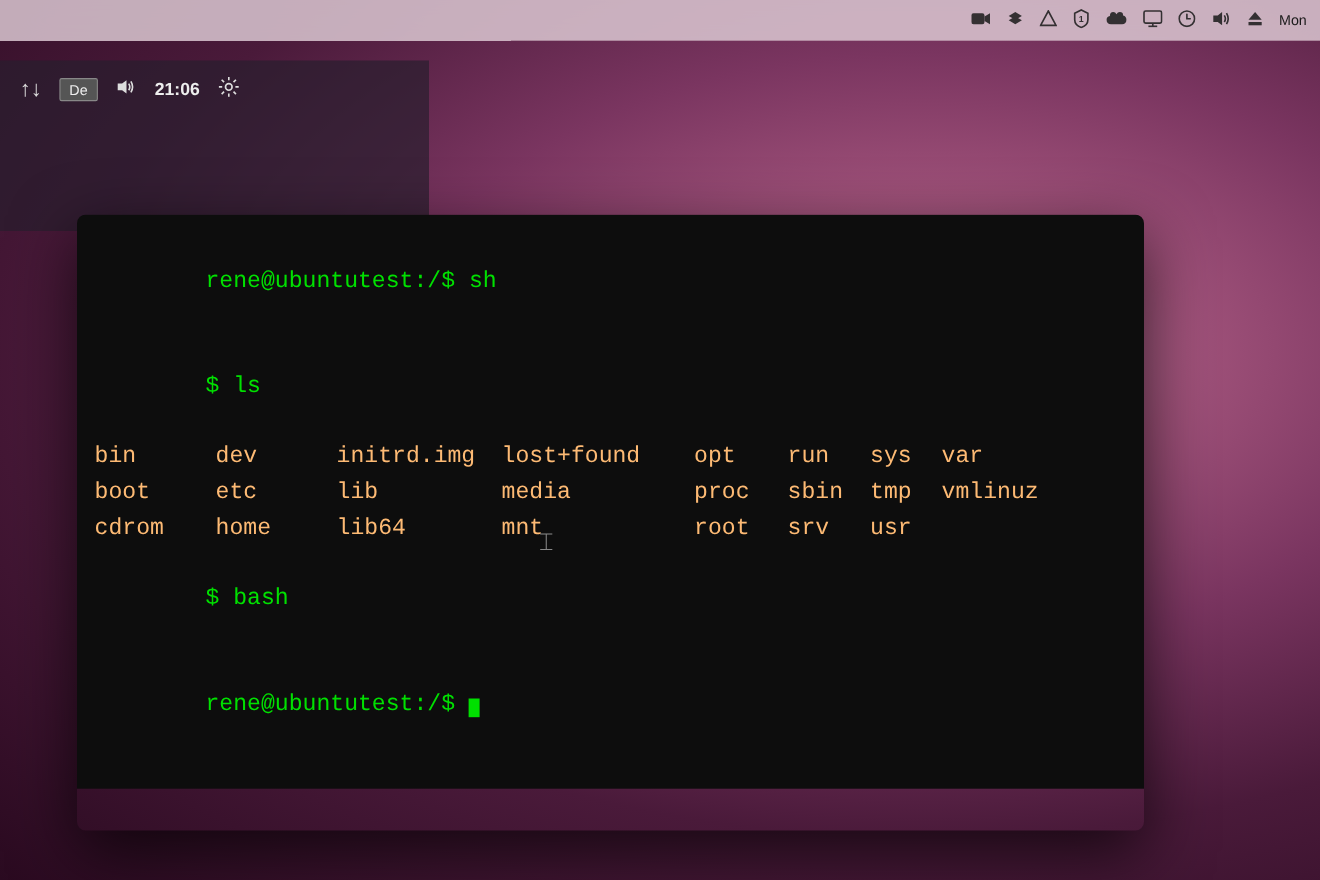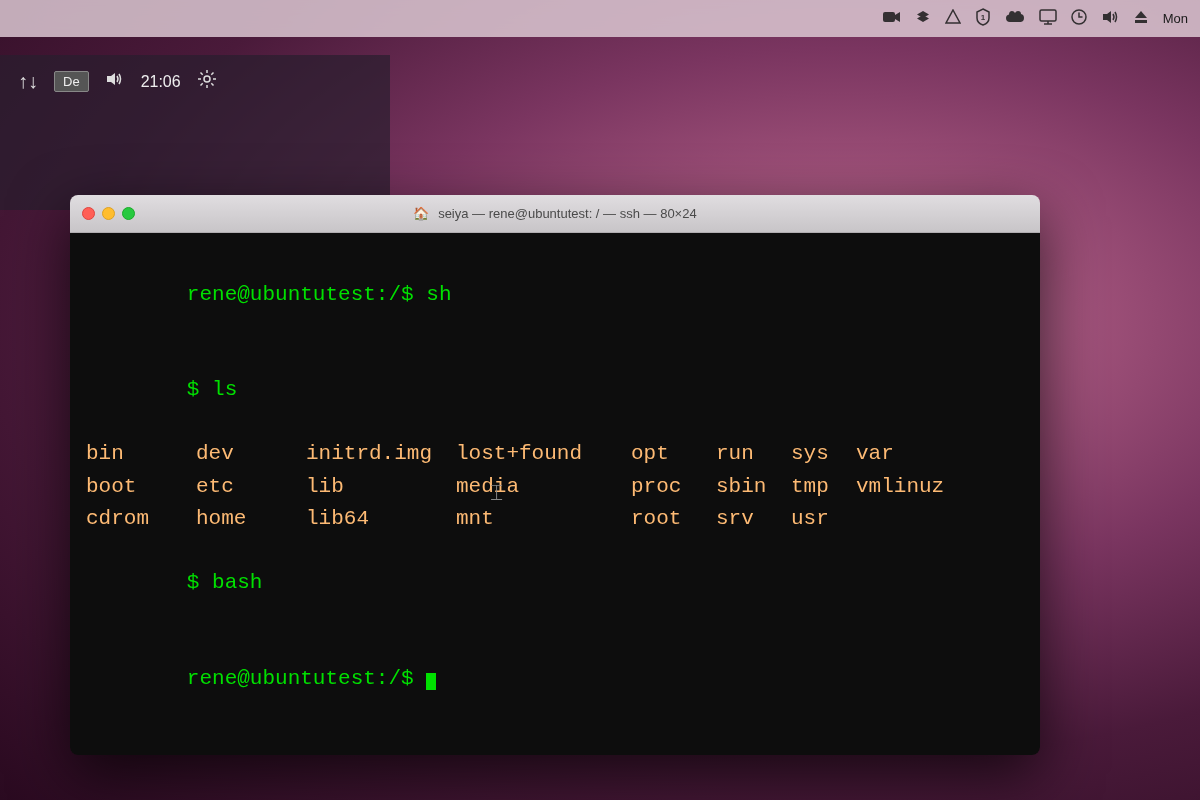--- a/index.html
+++ b/index.html
@@ -84,21 +84,21 @@
       border: 1px solid #888;
       padding: 2px 8px;
       color: #eee;
       font-size: 13px;
       border-radius: 2px;
     }
 
     .linux-time {
       color: #eee;
       font-size: 16px;
-      font-weight: 400;
+      font-weight: 700;
     }
 
     
     .terminal-window {
       position: absolute;
       top: 195px;
       left: 70px;
       width: 970px;
       height: 560px;
       border-radius: 8px;
@@ -290,31 +290,20 @@
         <svg width="20" height="20" viewBox="0 0 20 20" fill="none">
           <circle cx="10" cy="10" r="3" stroke="#ddd" stroke-width="1.5" fill="none"></circle>
           <path d="M10 1 L10 4 M10 16 L10 19 M1 10 L4 10 M16 10 L19 10 M3.5 3.5 L5.7 5.7 M14.3 14.3 L16.5 16.5 M16.5 3.5 L14.3 5.7 M5.7 14.3 L3.5 16.5" stroke="#ddd" stroke-width="1.5"></path>
         </svg>
       </span>
     </div>
   </div>
 
   <div class="terminal-window">
 
-    <div class="terminal-titlebar">
-      <div class="traffic-lights">
-        <div class="traffic-light close"></div>
-        <div class="traffic-light minimize"></div>
-        <div class="traffic-light maximize"></div>
-      </div>
-      <div class="terminal-title">
-        <span class="terminal-title-icon">🏠</span>
-        <span>seiya — rene@ubuntutest: / — ssh — 80×24</span>
-      </div>
-    </div>
 
     <div class="terminal-body">
 
       <div class="term-line">
         <span class="term-prompt">rene@ubuntutest:/$ </span><span class="term-cmd">sh</span>
       </div>
 
       <div class="term-line">
         <span class="term-prompt">$ </span><span class="term-cmd">ls</span>
       </div>

